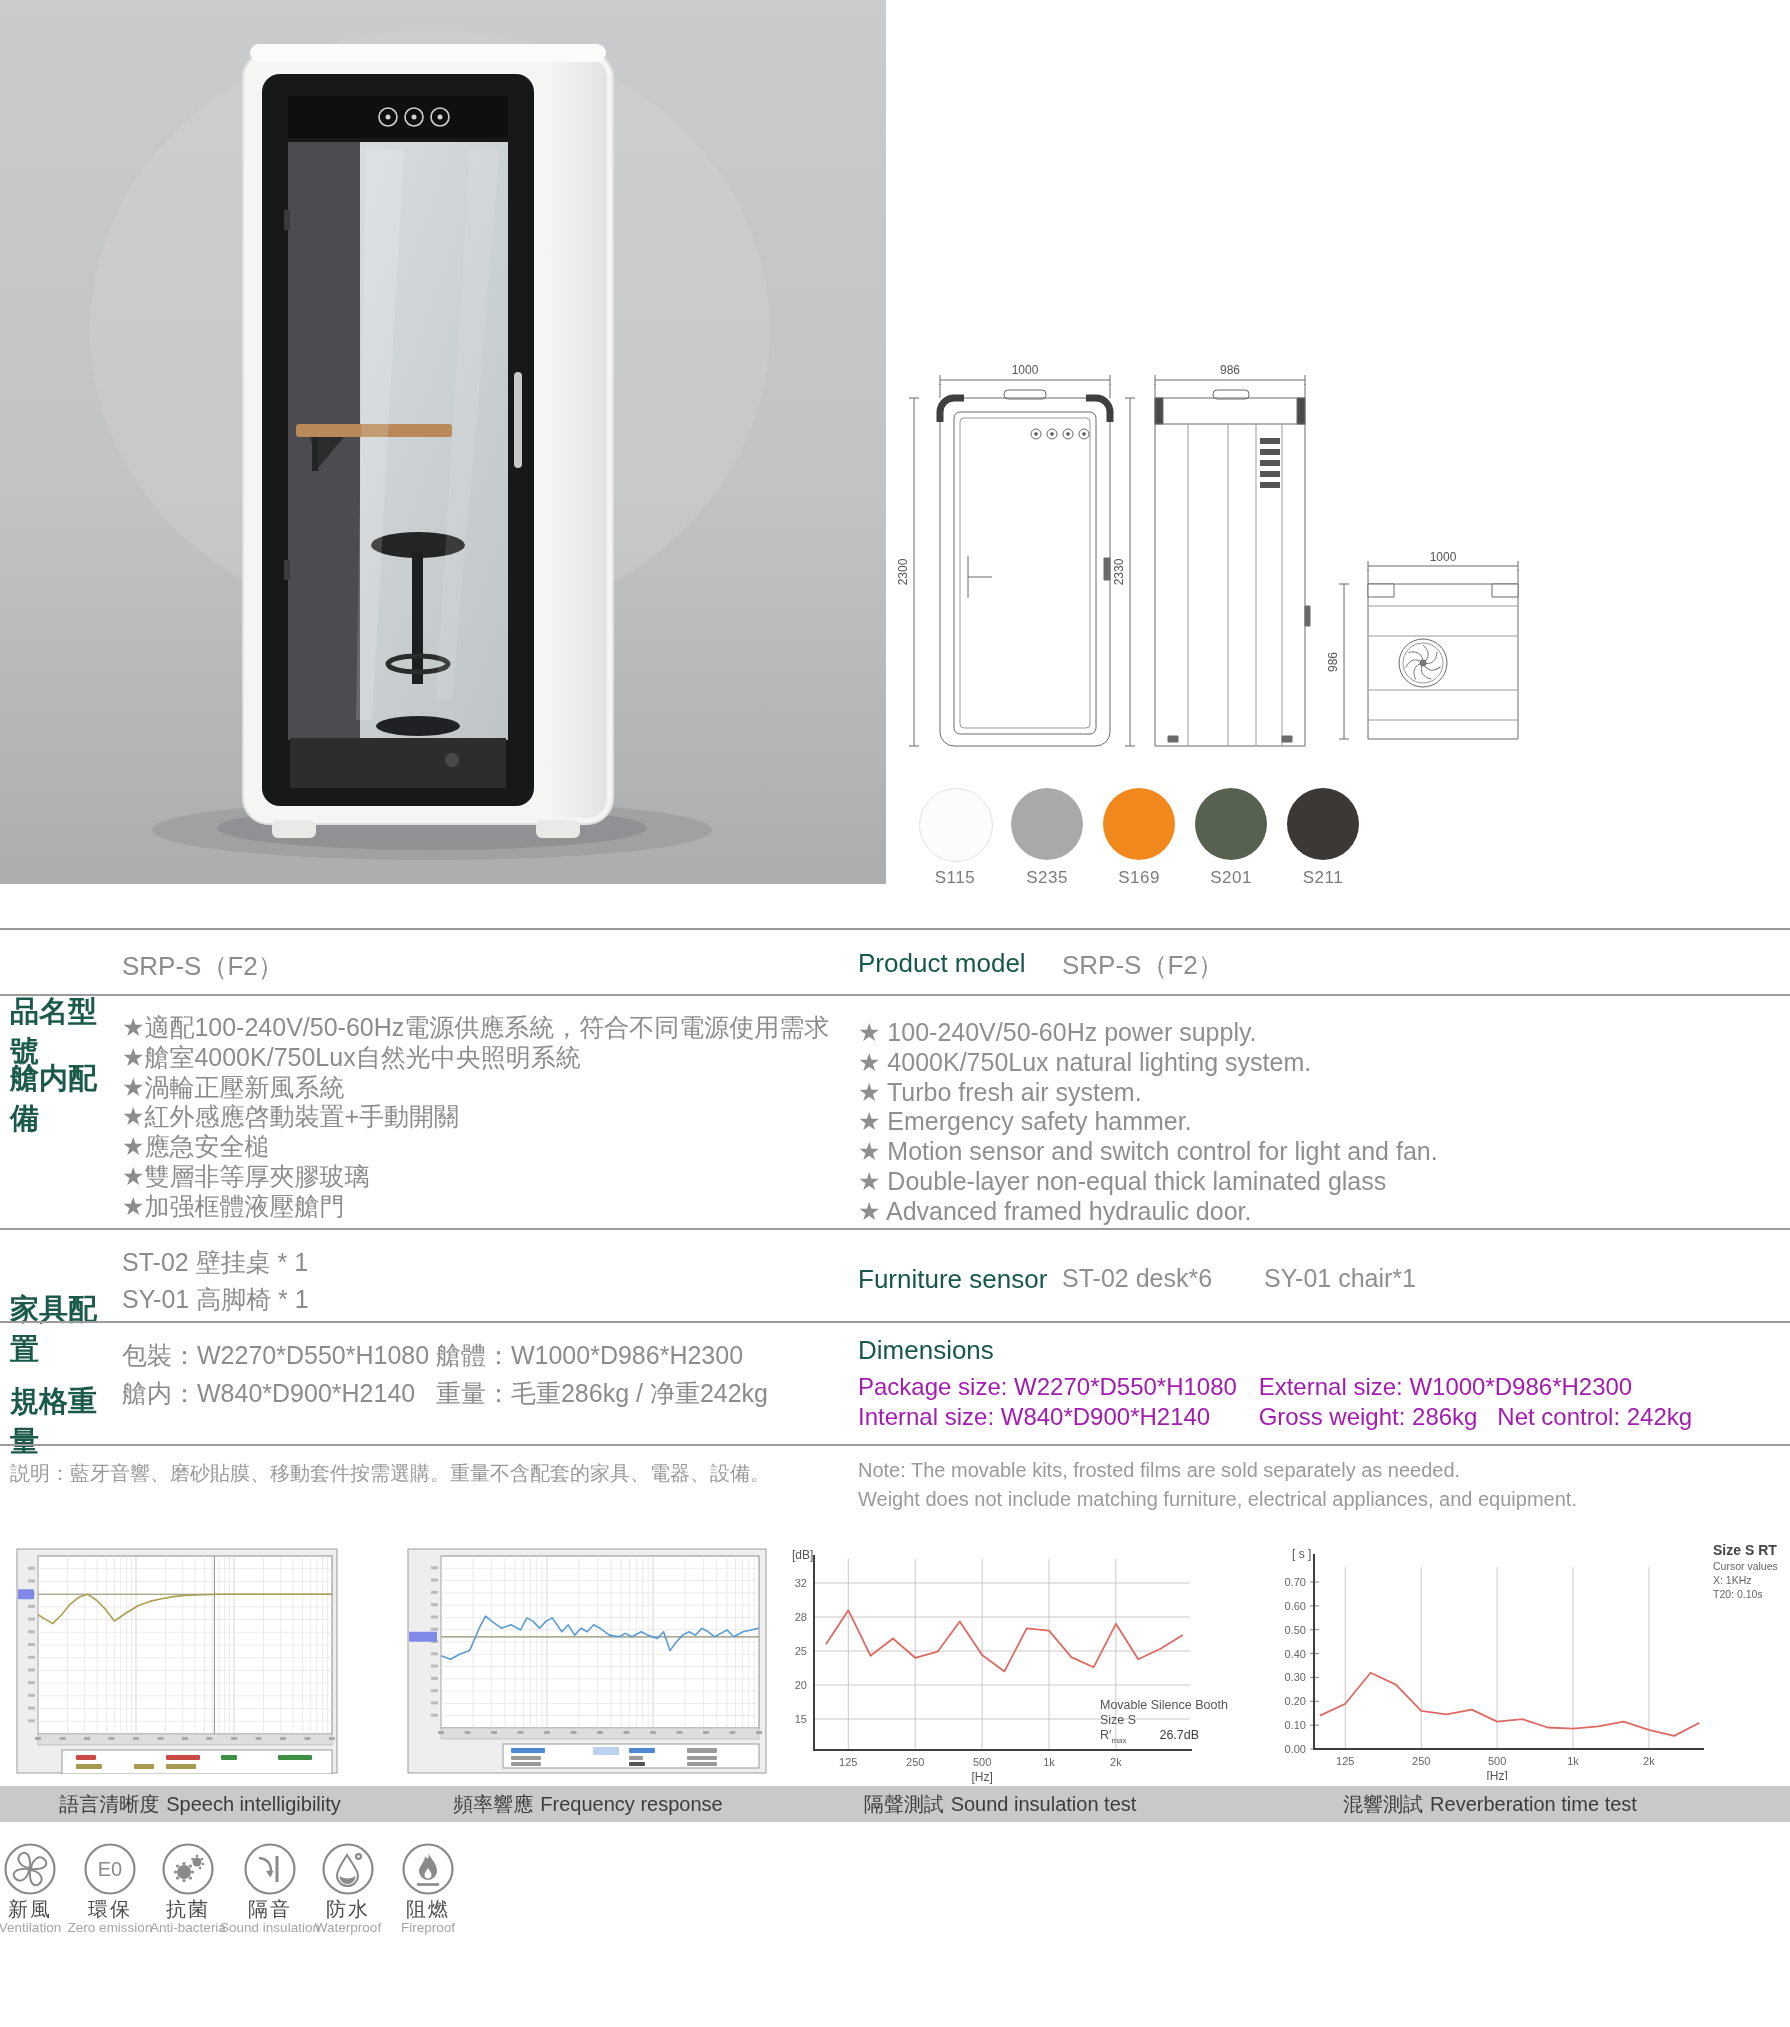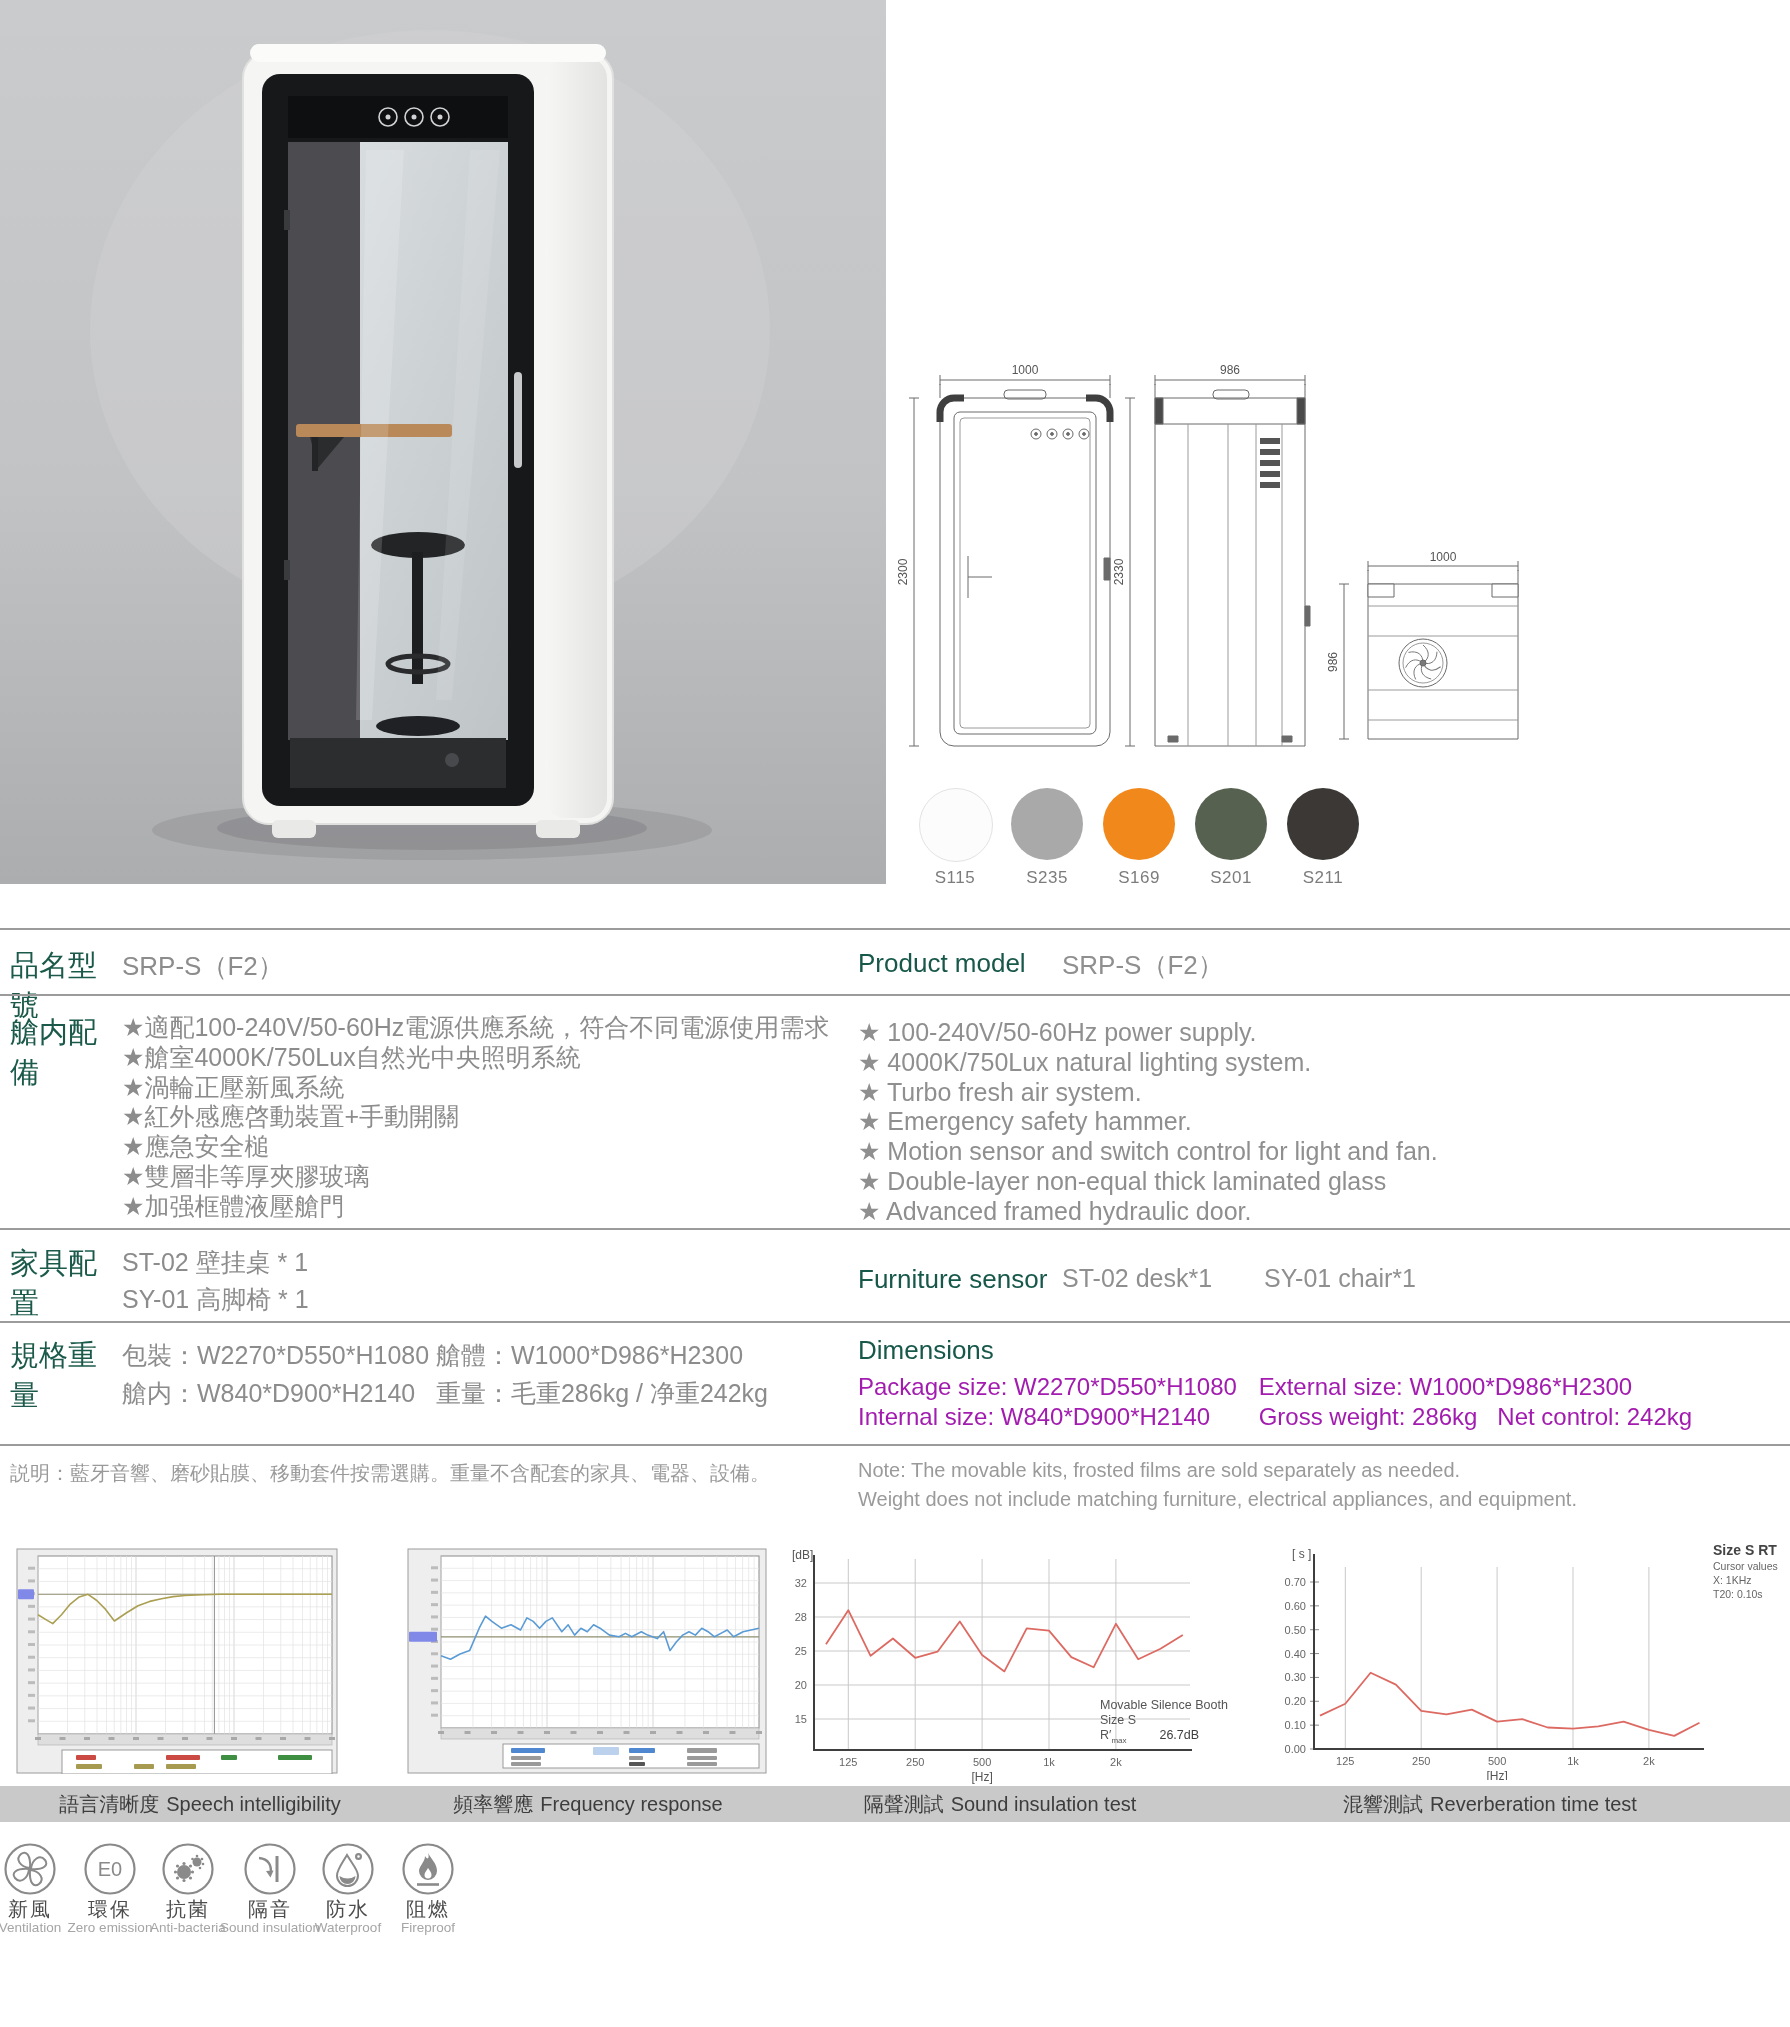--- a/index.html
+++ b/index.html
@@ -11,21 +11,21 @@
   
   .drawing text{fill:#555;font-size:12px;font-family:"Liberation Sans",sans-serif;}
   .drawing line,.drawing path,.drawing rect,.drawing circle{vector-effect:non-scaling-stroke;}
   
   .swatch{width:72px;height:72px;border-radius:50%;}
   .swatch-label{width:92px;text-align:center;font-size:17px;color:#7c7c7c;letter-spacing:.5px;}
   
   .trow{position:absolute;left:0;width:1790px;border-top:2px solid #9b9b9b;box-sizing:border-box;}
   .zh-pair{position:absolute;left:10px;width:840px;display:flex;}
   .en-pair{position:absolute;left:858px;width:930px;display:flex;}
-  .zh-lab{width:112px;flex:none;font-size:29px;font-weight:normal;color:#1b5a4a;}
+  .zh-lab{width:112px;flex:none;font-size:29px;font-weight:bold;color:#1b5a4a;margin-top:46px;}
   .en-lab{width:204px;flex:none;font-size:26px;color:#17584a;}
   .zh-val{font-size:25px;color:#8c8c8c;}
   .en-val{font-size:25px;color:#8f8f8f;}
   .b-item{line-height:29.8px;white-space:nowrap;}
   .dim-head{font-size:26px;color:#17584a;margin-bottom:6px;}
   .dim-line{font-size:24px;color:#a21caf;line-height:29.5px;white-space:nowrap;}
   .dim-line .w1{display:inline-block;width:394px;}
   .dim-line .w2{display:inline-block;width:232px;}
   .zh-dims{font-size:25px;line-height:38px;color:#8c8c8c;white-space:nowrap;}
   .zh-dims .c1{display:inline-block;width:307px;}
@@ -278,21 +278,21 @@
     <div class="zh-pair" style="top:14px;">
       <div class="zh-lab">家具配置</div>
       <div class="zh-val" style="line-height:37px;">
         <div>ST-02 壁挂桌 * 1</div>
         <div>SY-01 高脚椅 * 1</div>
       </div>
     </div>
     <div class="en-pair" style="top:34px;">
       <div class="en-lab">Furniture sensor</div>
       <div class="en-val">
-        <span>ST-02 desk*1</span>
+        <span>ST-02 desk*6</span>
         <span style="display:inline-block;width:38px;"></span>
         <span>SY-01 chair*1</span>
       </div>
     </div>
   </div>
 
   <div class="trow" style="top:1321px;height:123px;">
     <div class="zh-pair" style="top:13px;">
       <div class="zh-lab">規格重量</div>
       <div class="zh-dims">

